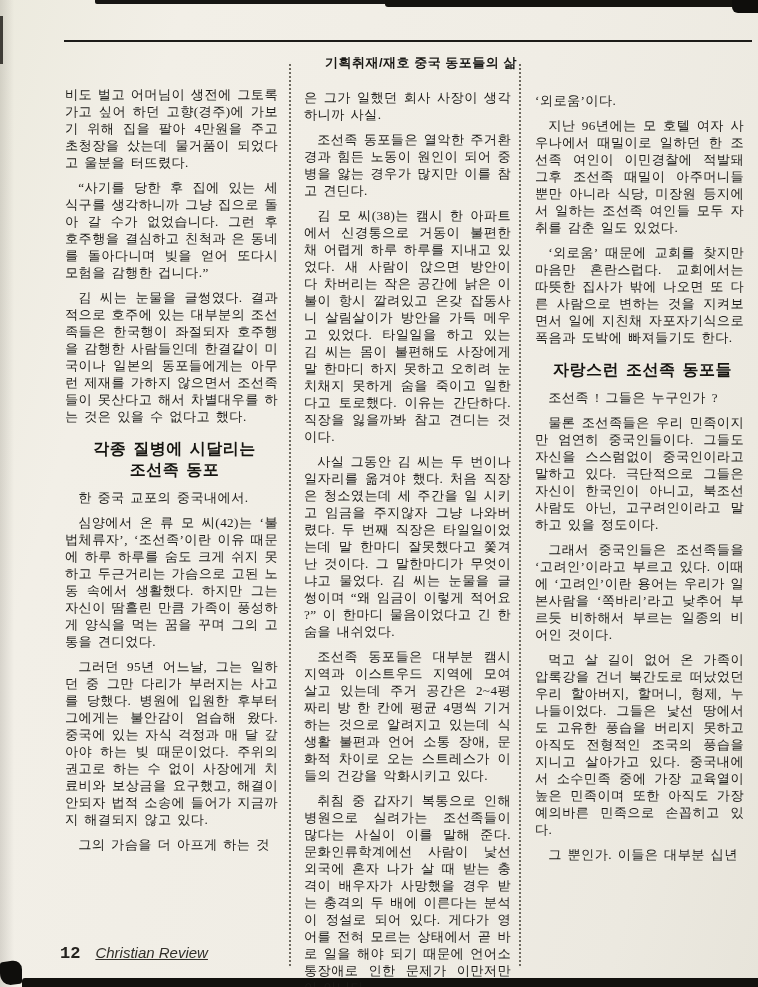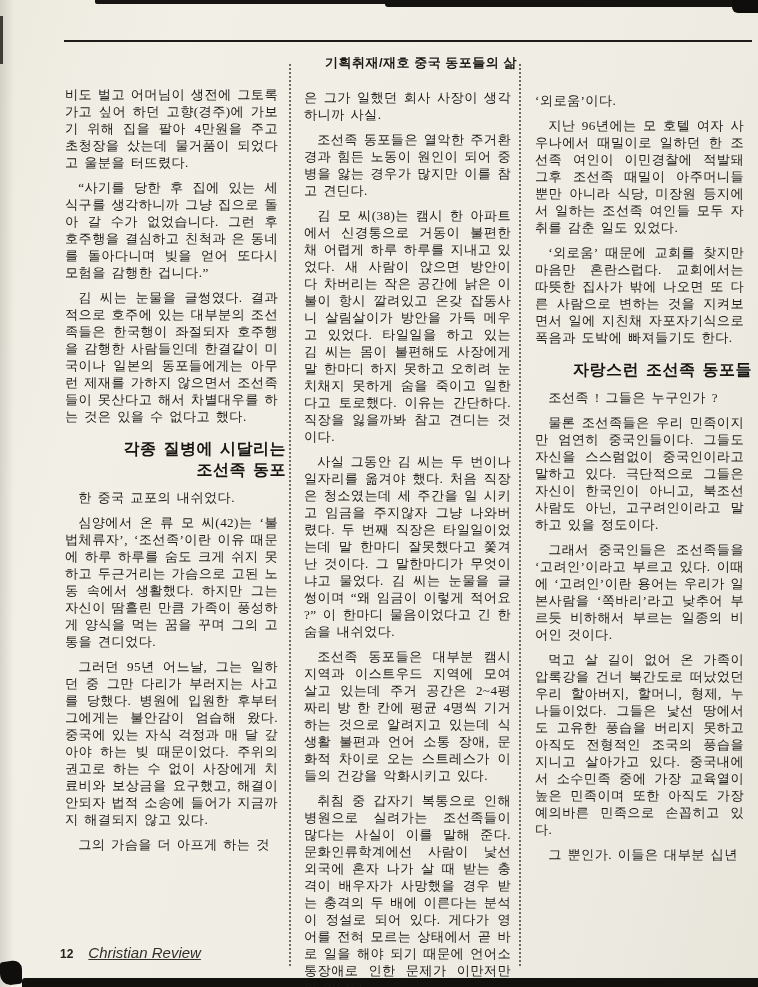--- a/index.html
+++ b/index.html
@@ -37,31 +37,31 @@
     text-align:justify;color:#1c1b18;
   }
   .col-1{left:57px;top:78px;}
   .col-2{left:296px;top:81px;width:223px;}
   .col-3{left:527px;top:84px;width:225px;}
   .para{margin:8px;text-indent:1em;}
   .para.no-indent{text-indent:0;}
   .col-heading{
     font-family:"Liberation Sans","DejaVu Sans",sans-serif;
     font-weight:bold;font-size:16px;line-height:21px;letter-spacing:.5px;
-    margin:13px 0 9px 6px;white-space:pre-line;text-align:right;color:#151410;
+    margin:13px 0 9px 6px;white-space:pre-line;text-align:center;color:#151410;
   }
 
   
   .col-sep{position:absolute;top:64px;height:902px;width:0;border-left:2px dotted #6e6a60;}
   .sep-1{left:289px;}
   .sep-2{left:519px;}
 
   
   .footer{position:absolute;left:60px;top:944px;color:#24221e;}
-  .footer .page-number{font-family:Liberation Sans, sans-serif;font-size:12px;font-weight:bold;letter-spacing:0;text-align:right;}
+  .footer .page-number{font-family:Liberation Mono, monospace;font-size:17px;font-weight:bold;letter-spacing:0;text-align:right;}
   .footer .magazine-name{font-family:"Liberation Sans","DejaVu Sans",sans-serif;font-size:15px;font-style:italic;margin-left:15px;color:#32302a;text-decoration:underline;}
 </style>
 </head>
 <body>
 
 <div class="page">
 
   <div class="scan-top-bar"></div>
   <div class="scan-top-bar2"></div>
   <div class="scan-top-corner"></div>
@@ -72,21 +72,21 @@
 
   <div class="header-rule"></div>
   <div class="header-title">기획취재/재호 중국 동포들의 삶</div>
 
   <div class="column col-1">
       <p class="para no-indent">비도 벌고 어머님이 생전에 그토록 가고 싶어 하던 고향(경주)에 가보기 위해 집을 팔아 4만원을 주고 초청장을 샀는데 물거품이 되었다고 울분을 터뜨렸다.</p>
       <p class="para">“사기를 당한 후 집에 있는 세 식구를 생각하니까 그냥 집으로 돌아 갈 수가 없었습니다. 그런 후 호주행을 결심하고 친척과 은 동네를 돌아다니며 빚을 얻어 또다시 모험을 감행한 겁니다.”</p>
       <p class="para">김 씨는 눈물을 글썽였다. 결과적으로 호주에 있는 대부분의 조선족들은 한국행이 좌절되자 호주행을 감행한 사람들인데 한결같이 미국이나 일본의 동포들에게는 아무런 제재를 가하지 않으면서 조선족들이 못산다고 해서 차별대우를 하는 것은 있을 수 없다고 했다.</p>
       <h3 class="col-heading">각종 질병에 시달리는
 조선족 동포</h3>
-      <p class="para">한 중국 교포의 내쉬었다.</p>
+      <p class="para">한 중국 교포의 중국내에서.</p>
       <p class="para">심양에서 온 류 모 씨(42)는 ‘불법체류자’, ‘조선족’이란 이유 때문에 하루 하루를 숨도 크게 쉬지 못하고 두근거리는 가슴으로 고된 노동 속에서 생활했다. 하지만 그는 자신이 땀흘린 만큼 가족이 풍성하게 양식을 먹는 꿈을 꾸며 그의 고통을 견디었다.</p>
       <p class="para">그러던 95년 어느날, 그는 일하던 중 그만 다리가 부러지는 사고를 당했다. 병원에 입원한 후부터 그에게는 불안감이 엄습해 왔다. 중국에 있는 자식 걱정과 매 달 갚아야 하는 빚 때문이었다. 주위의 권고로 하는 수 없이 사장에게 치료비와 보상금을 요구했고, 해결이 안되자 법적 소송에 들어가 지금까지 해결되지 않고 있다.</p>
       <p class="para">그의 가슴을 더 아프게 하는 것</p>
     </div>
   <div class="col-sep sep-1"></div>
   <div class="column col-2">
       <p class="para no-indent">은 그가 일했던 회사 사장이 생각하니까 사실.</p>
       <p class="para">조선족 동포들은 열악한 주거환경과 힘든 노동이 원인이 되어 중병을 앓는 경우가 많지만 이를 참고 견딘다.</p>
       <p class="para">김 모 씨(38)는 캠시 한 아파트에서 신경통으로 거동이 불편한 채 어렵게 하루 하루를 지내고 있었다. 새 사람이 앉으면 방안이 다 차버리는 작은 공간에 낡은 이불이 항시 깔려있고 온갖 잡동사니 살림살이가 방안을 가득 메우고 있었다. 타일일을 하고 있는 김 씨는 몸이 불편해도 사장에게 말 한마디 하지 못하고 오히려 눈치채지 못하게 숨을 죽이고 일한다고 토로했다. 이유는 간단하다. 직장을 잃을까봐 참고 견디는 것이다.</p>
       <p class="para">사실 그동안 김 씨는 두 번이나 일자리를 옮겨야 했다. 처음 직장은 청소였는데 세 주간을 일 시키고 임금을 주지않자 그냥 나와버렸다. 두 번째 직장은 타일일이었는데 말 한마디 잘못했다고 쫓겨난 것이다. 그 말한마디가 무엇이냐고 물었다. 김 씨는 눈물을 글썽이며 “왜 임금이 이렇게 적어요 ?” 이 한마디 물음이었다고 긴 한 숨을 내쉬었다.</p>

